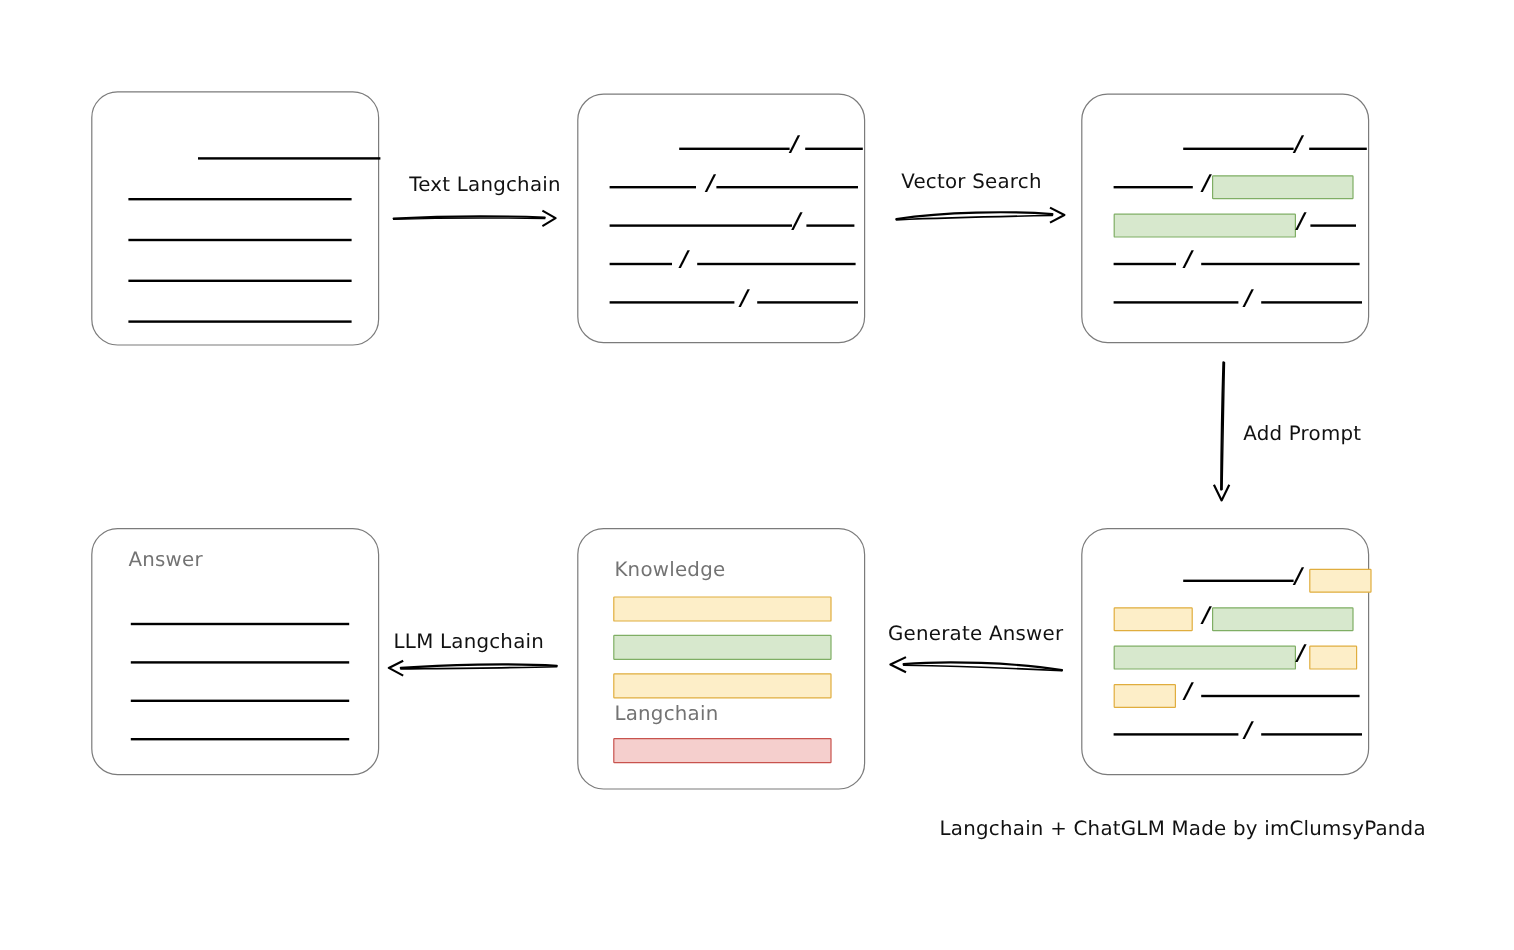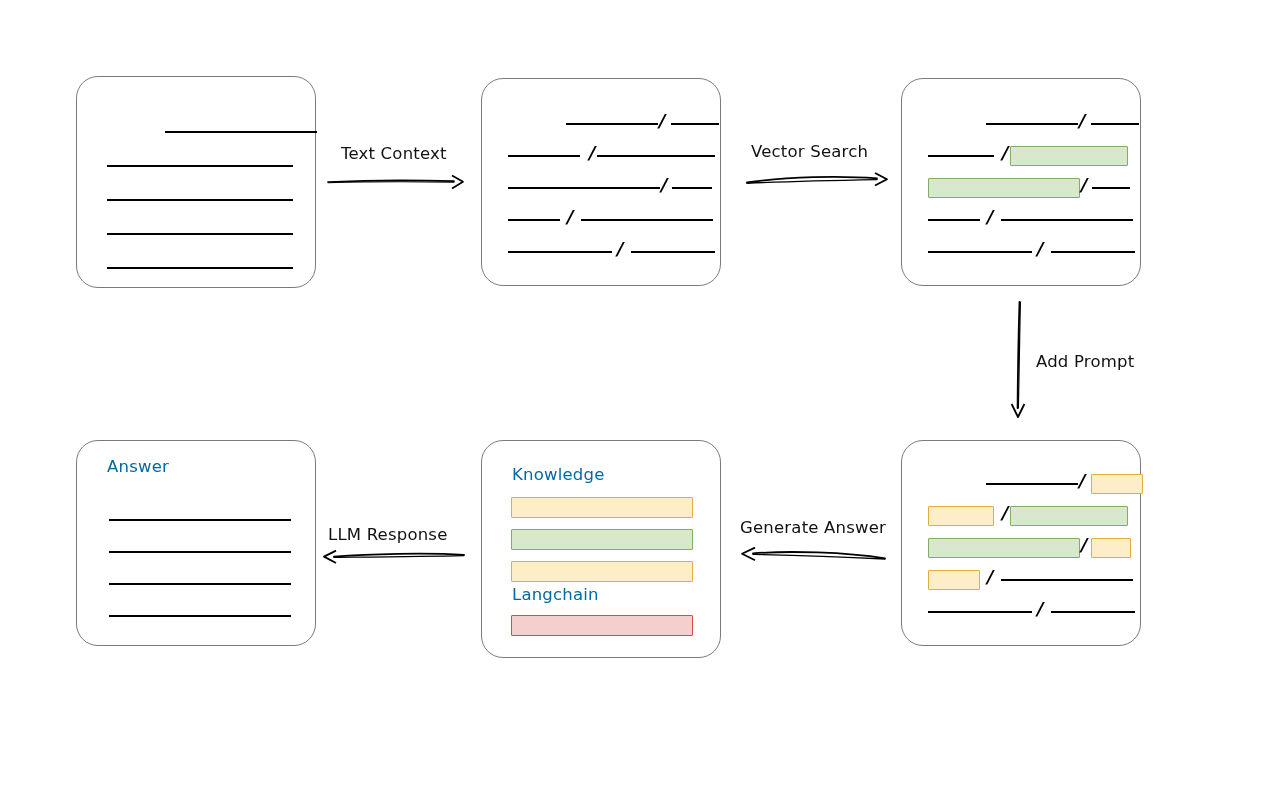--- a/index.html
+++ b/index.html
@@ -32,21 +32,21 @@
     border: 1.3px solid #7b7b7b;
     border-radius: 22px;
   }
 
   .card-title {
     position: absolute;
     left: 30px;
     font-size: 16.5px;
     font-family: "DejaVu Sans", sans-serif;
     letter-spacing: 0.2px;
-    color: #0369a1;
+    color: #737373;
     white-space: nowrap;
   }
 
   
   .row {
     position: absolute;
     left: 0;
     width: 100%;
     height: 22px;
     display: flex;
@@ -151,21 +151,21 @@
       </div>
   </div>
 
   <div class="edge" style="left:326px; top:170px;">
     <svg width="140" height="24" viewBox="0 0 140 24" aria-hidden="true">
       <path d="M2,12 C40,10.2 92,10.0 128,11.2" fill="none" stroke="#000" stroke-width="1.7" stroke-linecap="round"></path>
       <path d="M2,12.8 C40,11.6 92,11.6 128,12.2" fill="none" stroke="#000" stroke-width="1.1" stroke-linecap="round"></path>
       <path d="M126,5.5 L137,11.8 L126,18.5" fill="none" stroke="#000" stroke-width="1.7" stroke-linejoin="round"></path>
     </svg>
   </div>
-  <div class="edge-label" style="left:341px; top:144px;">Text Context</div>
+  <div class="edge-label" style="left:341px; top:144px;">Text Langchain</div>
 
   <div class="doc-card" id="card-chunked" style="left:481px; top:78px; width:240px; height:208px;">
     <div class="rows-host">
         <div class="row" style="top: 34px; padding-left: 26px;">
           <span class="gap" style="width: 58px;"></span>
           <span class="seg" style="width: 92px;"></span>
           <span class="slash">/</span>
           <span class="gap" style="width: 4px;"></span>
           <span class="seg" style="width: 48px;"></span>
         </div>
@@ -272,21 +272,21 @@
       </div>
   </div>
 
   <div class="edge" style="left:318px; top:545px;">
     <svg width="148" height="24" viewBox="0 0 148 24" aria-hidden="true">
       <path d="M146,9.8 C108,7.6 52,8.8 16,11.6" fill="none" stroke="#000" stroke-width="1.8" stroke-linecap="round"></path>
       <path d="M146,10.6 C106,11.6 54,12.0 16,12.4" fill="none" stroke="#000" stroke-width="1.3" stroke-linecap="round"></path>
       <path d="M18,5.6 L6,11.6 L18,18" fill="none" stroke="#000" stroke-width="1.8" stroke-linejoin="round"></path>
     </svg>
   </div>
-  <div class="edge-label" style="left:328px; top:525px;">LLM Response</div>
+  <div class="edge-label" style="left:328px; top:525px;">LLM Langchain</div>
 
   <div class="doc-card" id="card-prompt" style="left:481px; top:440px; width:240px; height:218px;">
     <div class="card-title" style="top:24px;">Knowledge</div>
 
     <div class="pbar yellow" style="left:29px; top:56px; width:182px;"></div>
     <div class="pbar green" style="left:29px; top:88px; width:182px;"></div>
     <div class="pbar yellow" style="left:29px; top:120px; width:182px;"></div>
 
     <div class="card-title" style="top:144px;">Langchain</div>
 
@@ -333,14 +333,15 @@
         <div class="row" style="top: 160px; padding-left: 26px;">
           <span class="seg" style="width: 104px;"></span>
           <span class="gap" style="width: 4px;"></span>
           <span class="slash">/</span>
           <span class="gap" style="width: 6px;"></span>
           <span class="seg" style="width: 84px;"></span>
         </div>
       </div>
   </div>
 
+  <div class="footer-caption" style="left:783px; top:681px;">Langchain + ChatGLM Made by imClumsyPanda</div>
 
 </div>
 
 </body></html>

